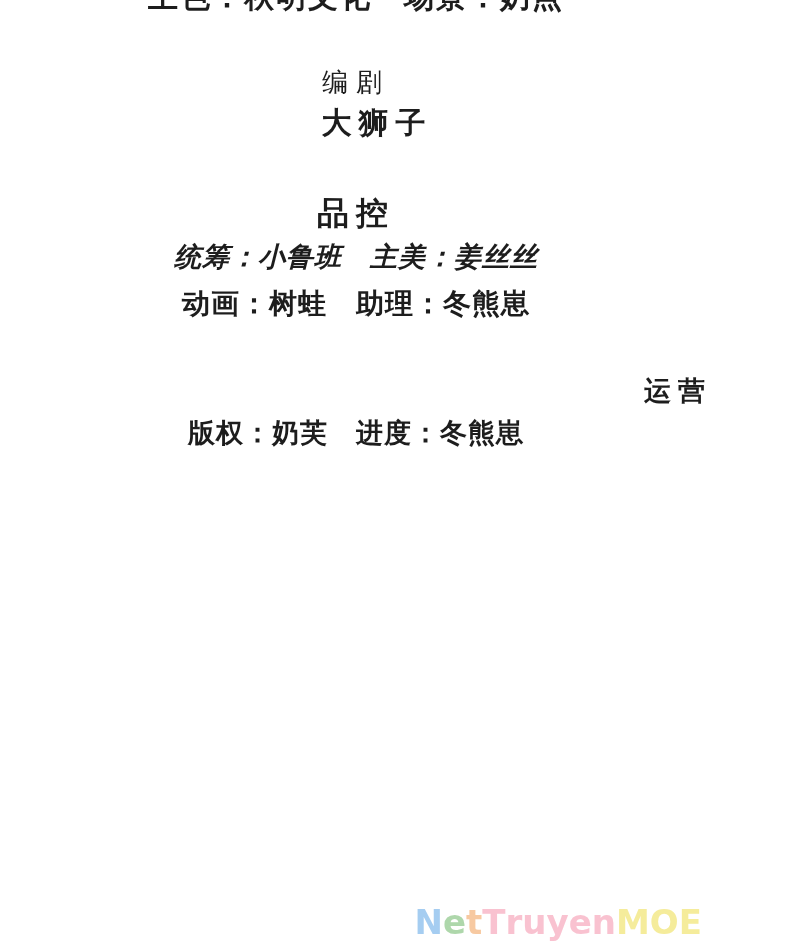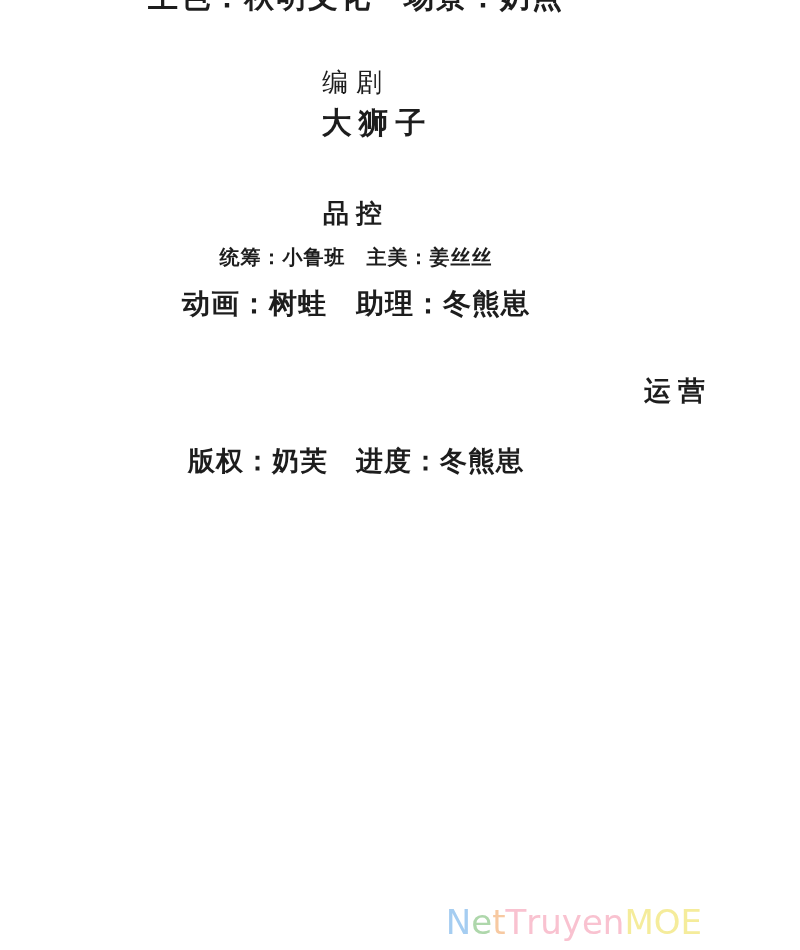--- a/index.html
+++ b/index.html
@@ -42,31 +42,32 @@
   .l-screenwriter-name {
     top: 108px;
     font-size: 30px;
     line-height: 30px;
     font-weight: bold;
     letter-spacing: 7px;
     margin-left: 42px;
   }
   .h-qc {
     top: 198px;
-    font-size: 26px;
+    font-size: 32px;
     line-height: 30px;
     font-weight: bold;
     letter-spacing: 7px;
   }
   .l-qc-1 {
     top: 242px;
-    font-size: 20px;
+    font-size: 27px;
     line-height: 30px;
     font-weight: bold;
     letter-spacing: 1px;
+    font-style: italic;
   }
   .l-qc-2 {
     top: 289px;
     font-size: 28px;
     line-height: 30px;
     font-weight: bold;
     letter-spacing: 1px;
   }
   .h-ops {
     top: 376px;
@@ -75,29 +76,28 @@
     font-weight: bold;
     letter-spacing: 7px;
     text-align: right;
   }
   .l-ops-1 {
     top: 418px;
     font-size: 27px;
     line-height: 30px;
     font-weight: bold;
     letter-spacing: 1px;
-    margin-top: 28px;
   }
   .watermark {
     position: absolute;
     top: 902px;
     right: 10px;
     font-size: 34px;
     line-height: 40px;
-    font-weight: normal;
+    font-weight: bold;
     letter-spacing: 0;
     white-space: nowrap;
   }
   .watermark span {
     display: inline-block;
   }
 </style>
 </head>
 <body>
 

